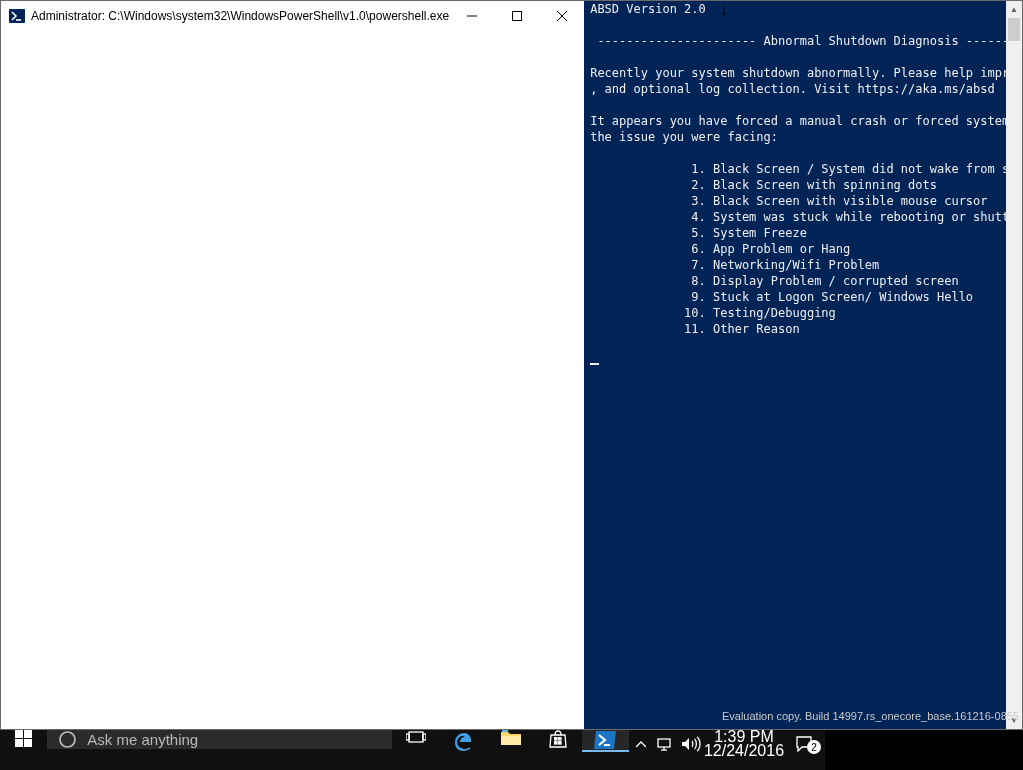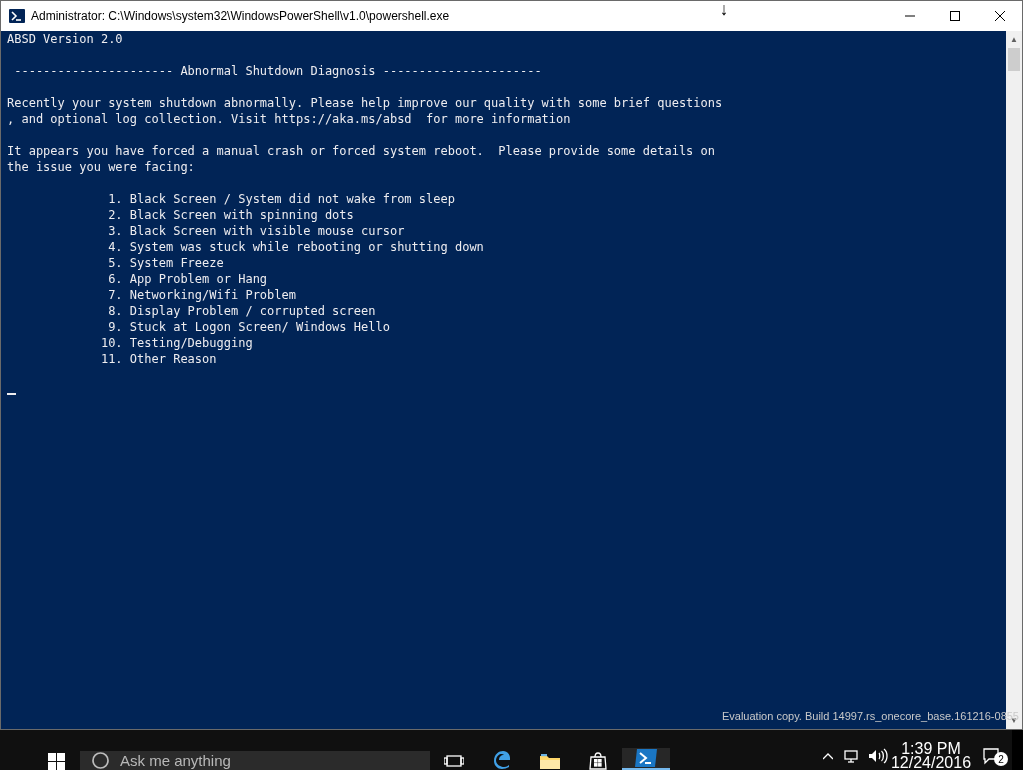--- a/index.html
+++ b/index.html
@@ -5,21 +5,21 @@
   * { margin: 0; padding: 0; box-sizing: border-box; }
   html, body { width: 1023px; height: 770px; overflow: hidden; font-family: "Segoe UI", Tahoma, sans-serif; background: #000; }
 
   .window {
     position: absolute;
     left: 0; top: 0;
     width: 1023px; height: 730px;
     background: #fff;
     border: 1px solid #6a6a6a;
     display: flex;
-    flex-direction: column;
+    flex-direction: row;
   }
   .titlebar {
     height: 30px;
     background: #fff;
     display: flex;
     align-items: center;
     font-size: 12px;
     color: #000;
   }
   .titlebar .app-icon {
@@ -75,26 +75,25 @@
   .cursor {
     display: inline-block;
     width: 9px;
     border-bottom: 2px solid #eeedf0;
     vertical-align: baseline;
   }
 
   
   .taskbar {
     position: absolute;
-    left: 0; bottom: 0; width: 1012px; height: 40px;
+    left: 0; bottom: 0; width: 825px; height: 40px;
     background: #101010;
     display: flex;
-    align-items: flex-end;
+    align-items: flex-start;
     color: #fff;
-    padding-left: 32px;
   }
   .eval-text {
     position: absolute;
     right: 4px; bottom: 48px;
     color: #c9c9c9;
     font-size: 11px;
     white-space: nowrap;
   }
   .tb-btn {
     width: 48px;

